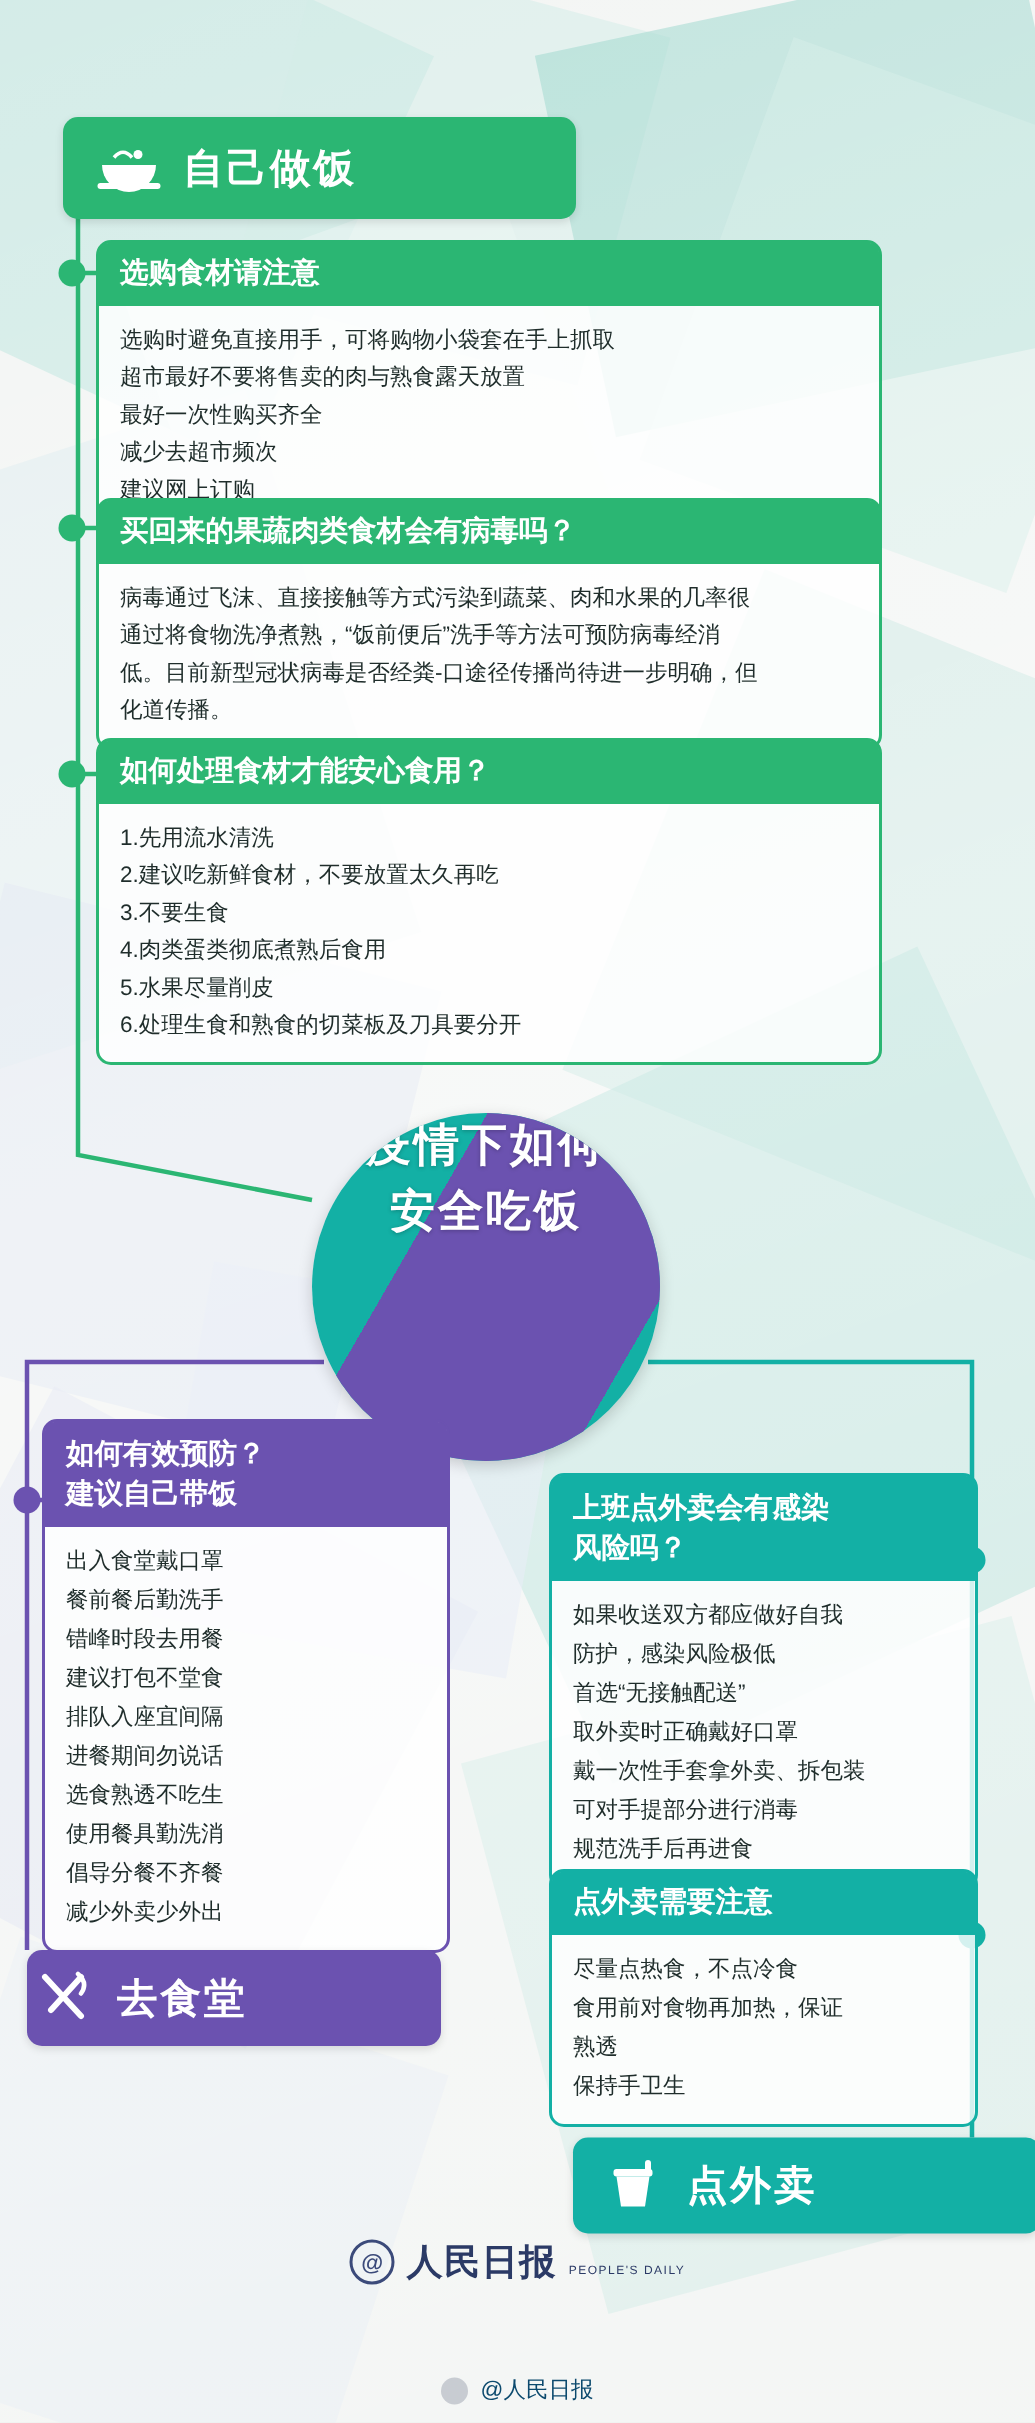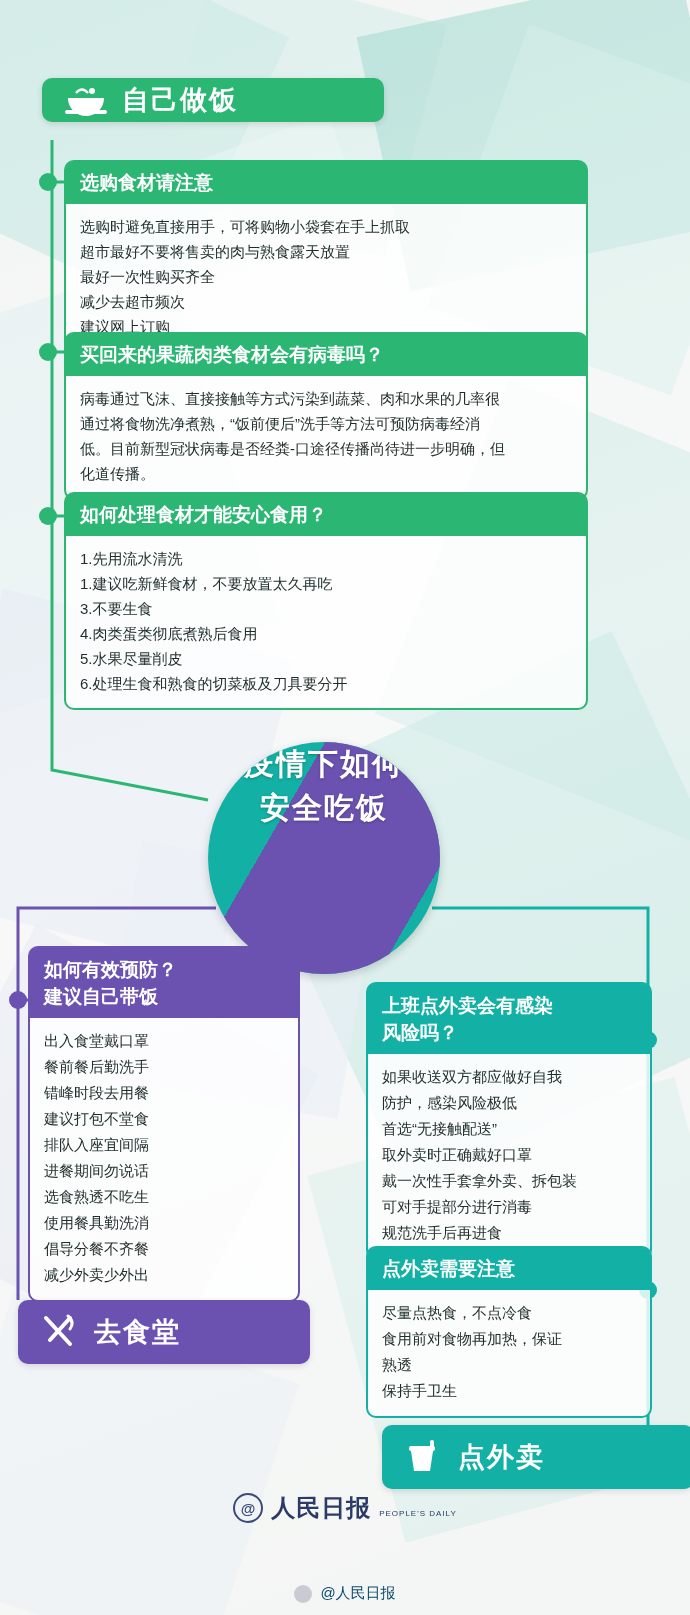--- a/index.html
+++ b/index.html
@@ -35,22 +35,22 @@
 
   
   .banner{
     position:absolute;display:flex;align-items:center;gap:14px;
     border-radius:10px;color:#fff;font-weight:bold;
     box-shadow:0 2px 6px rgba(0,0,0,.12);
   }
   .banner .bicon{display:flex;align-items:center;justify-content:center;}
   .banner .btxt{font-size:27px;letter-spacing:2px;}
 
-  #banner-cook{left:42px;top:78px;width:320px;height:44px;background:#2bb673;padding-left:22px;}
-  #banner-canteen{left:18px;top:1300px;width:270px;height:64px;background:#6b52b0;padding-left:22px;}
+  #banner-cook{left:42px;top:78px;width:320px;height:68px;background:#2bb673;padding-left:22px;}
+  #banner-canteen{left:18px;top:1300px;width:270px;height:64px;background:#6b52b0;padding-left:6px;}
   #banner-takeout{left:382px;top:1425px;width:290px;height:64px;background:#13b0a5;padding-left:22px;}
 
   
   .card{position:absolute;background:rgba(255,255,255,.82);border:2px solid #737373;border-radius:10px;}
   .card .chead{
     color:#fff;font-weight:bold;font-size:19px;line-height:26px;
     padding:8px 14px 8px 14px;border-radius:6px 6px 0 0;
   }
   .card .cbody{padding:10px 14px 12px 14px;color:#1f2d2b;font-size:15px;line-height:25px;}
   .card .cbody p{margin:0;}
@@ -167,21 +167,21 @@
       <p>通过将食物洗净煮熟，“饭前便后”洗手等方法可预防病毒经消</p>
       <p>低。目前新型冠状病毒是否经粪-口途径传播尚待进一步明确，但</p>
       <p>化道传播。</p>
     </div>
   </div>
 
   <div class="card green" id="card-handle">
     <div class="chead">如何处理食材才能安心食用？</div>
     <div class="cbody">
       <p>1.先用流水清洗</p>
-      <p>1.建议吃新鲜食材，不要放置太久再吃</p>
+      <p>2.建议吃新鲜食材，不要放置太久再吃</p>
       <p>3.不要生食</p>
       <p>4.肉类蛋类彻底煮熟后食用</p>
       <p>5.水果尽量削皮</p>
       <p>6.处理生食和熟食的切菜板及刀具要分开</p>
     </div>
   </div>
 
   <div id="center-badge">
     <div class="cb-bg"></div>
     <div class="cb-stripe"></div>

